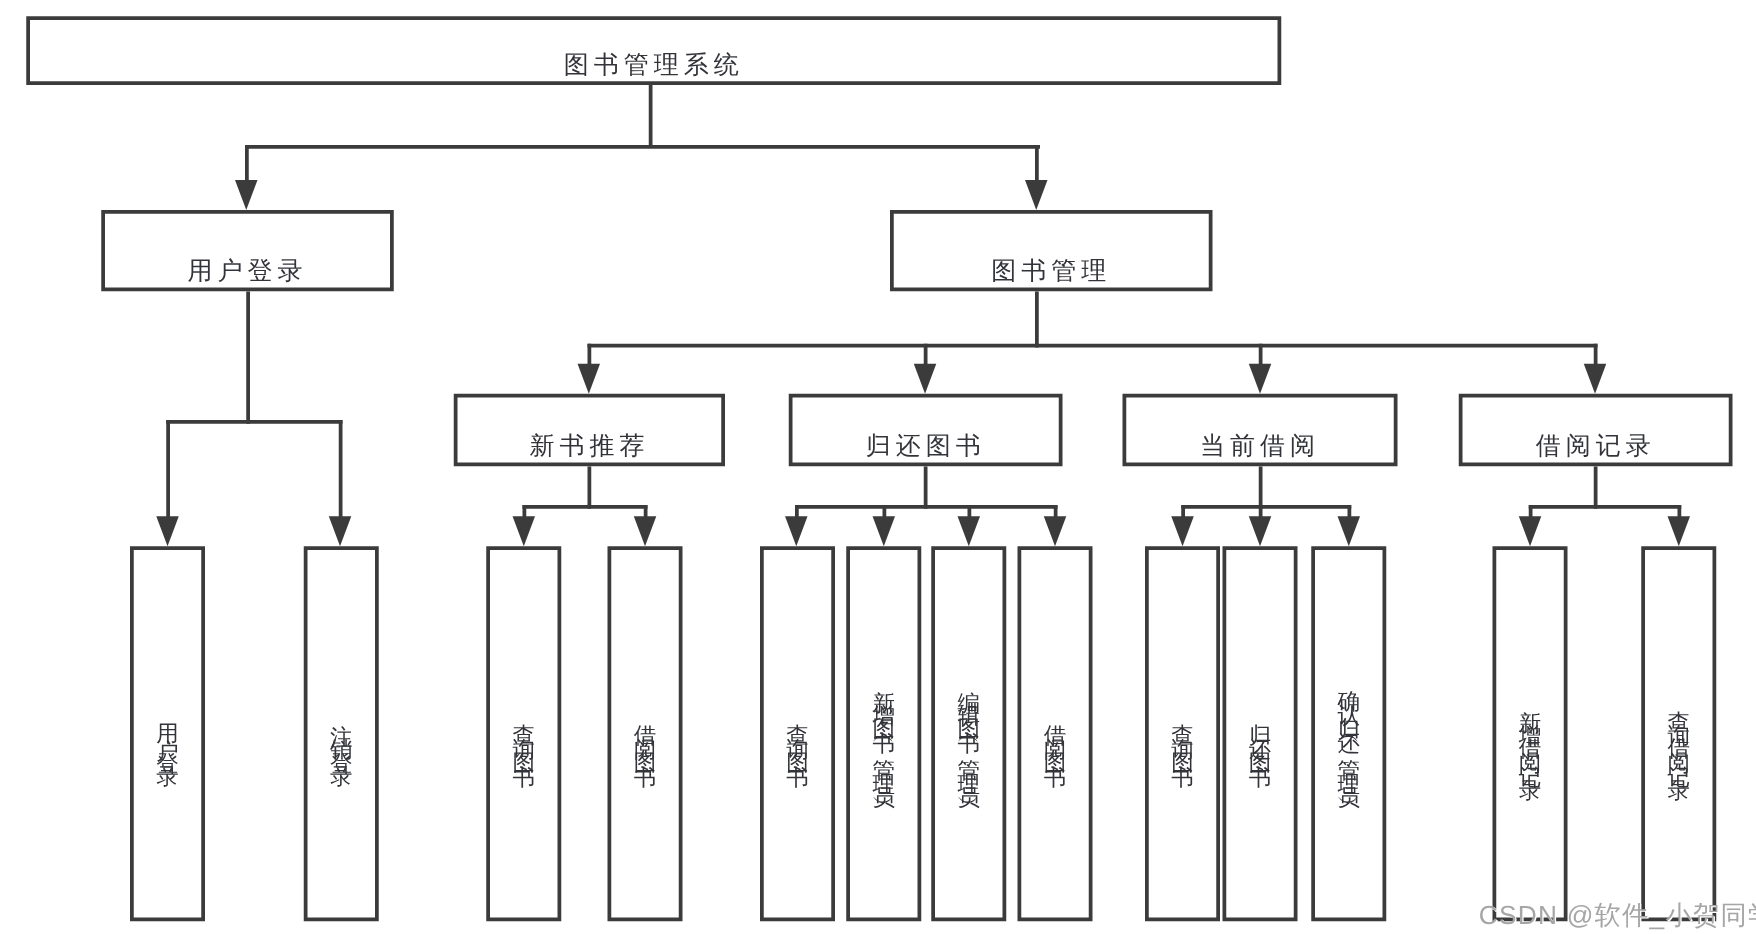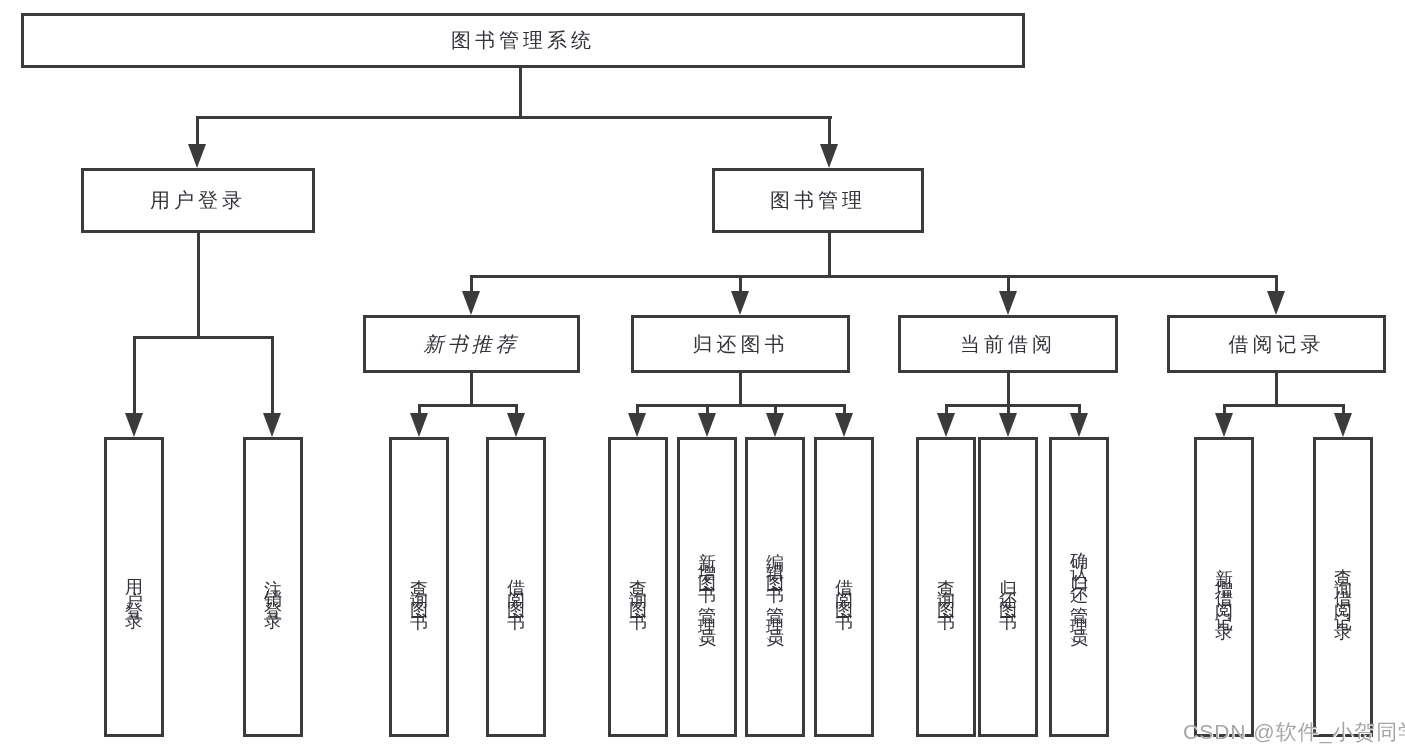--- a/index.html
+++ b/index.html
@@ -8,21 +8,21 @@
     width:1405px;height:747px;
     background:#ffffff;
     overflow:hidden;
     font-family:"Liberation Sans","DejaVu Sans",sans-serif;
   }
   .hbox{
     position:absolute;
     box-sizing:border-box;
     background:#ffffff;
     border:3px solid #3b3b3b;
-    display:flex;align-items:center;justify-content:center;
+    display:flex;align-items:flex-end;justify-content:center;
     font-size:20px;color:#33343a;letter-spacing:4px;
     z-index:2;
   }
   .vbox{
     position:absolute;
     box-sizing:border-box;
     background:#ffffff;
     border:3px solid #3b3b3b;
     display:flex;align-items:center;justify-content:center;
     writing-mode:vertical-rl;text-orientation:mixed;
@@ -60,21 +60,21 @@
   <div class="vl" style="left:519px;top:67px;height:51px;"></div>
   <div class="hl" style="left:196px;top:116px;width:636px;"></div>
   <div class="vl" style="left:196px;top:116px;height:30px;"></div>
   <div class="arrowhead" style="left:188px;top:144px;"></div>
   <div class="vl" style="left:828px;top:116px;height:30px;"></div>
   <div class="arrowhead" style="left:820px;top:144px;"></div>
 
   <div class="hbox" style="left:81px;top:168px;width:234px;height:65px;">
     <span>用户登录</span>
   </div>
-  <div class="hbox" style="left:712px;top:168px;width:212px;height:65px;">
+  <div class="hbox" style="left:712px;top:168px;width:258px;height:65px;">
     <span>图书管理</span>
   </div>
 
   <div class="vl" style="left:197px;top:233px;height:106px;"></div>
   <div class="hl" style="left:133px;top:336px;width:141px;"></div>
   <div class="vl" style="left:133px;top:336px;height:79px;"></div>
   <div class="arrowhead" style="left:125px;top:413px;"></div>
   <div class="vl" style="left:271px;top:336px;height:79px;"></div>
   <div class="arrowhead" style="left:263px;top:413px;"></div>
 
@@ -82,21 +82,21 @@
   <div class="hl" style="left:470px;top:275px;width:808px;"></div>
   <div class="vl" style="left:470px;top:275px;height:18px;"></div>
   <div class="arrowhead" style="left:462px;top:291px;"></div>
   <div class="vl" style="left:739px;top:275px;height:18px;"></div>
   <div class="arrowhead" style="left:731px;top:291px;"></div>
   <div class="vl" style="left:1007px;top:275px;height:18px;"></div>
   <div class="arrowhead" style="left:999px;top:291px;"></div>
   <div class="vl" style="left:1275px;top:275px;height:18px;"></div>
   <div class="arrowhead" style="left:1267px;top:291px;"></div>
 
-  <div class="hbox" style="left:363px;top:315px;width:217px;height:58px;font-style:italic;">
+  <div class="hbox" style="left:363px;top:315px;width:217px;height:58px;">
     <span>新书推荐</span>
   </div>
   <div class="hbox" style="left:631px;top:315px;width:219px;height:58px;">
     <span>归还图书</span>
   </div>
   <div class="hbox" style="left:898px;top:315px;width:220px;height:58px;">
     <span>当前借阅</span>
   </div>
   <div class="hbox" style="left:1167px;top:315px;width:219px;height:58px;">
     <span>借阅记录</span>

